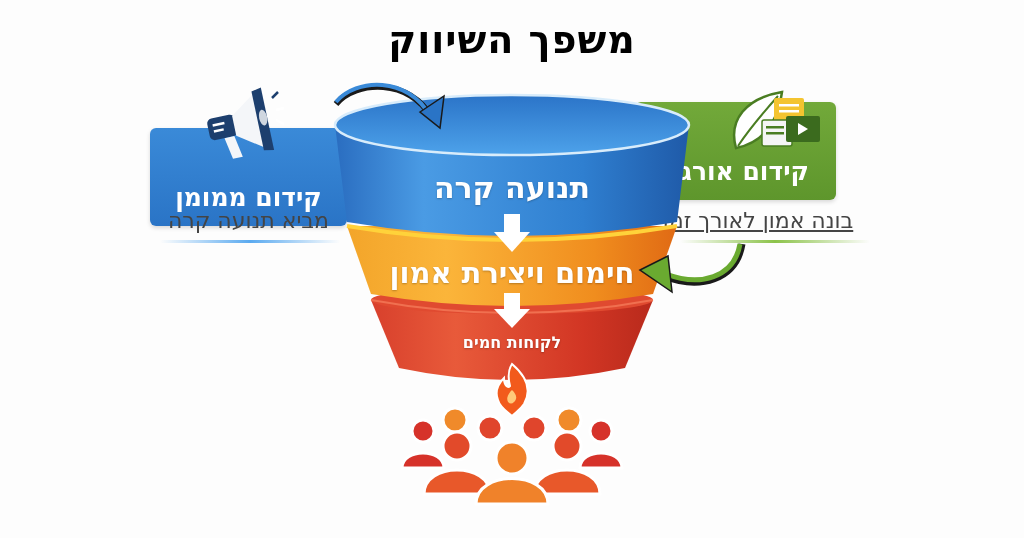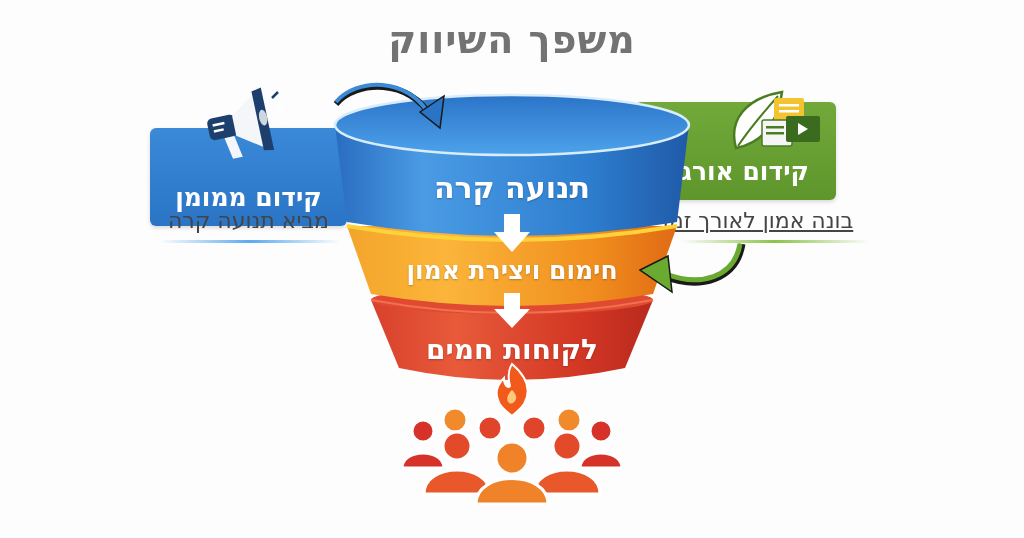--- a/index.html
+++ b/index.html
@@ -1,21 +1,21 @@
 <!DOCTYPE html>
 <html><head>
 <meta charset="utf-8">
 <style>
   * { box-sizing: border-box; margin: 0; padding: 0; }
   html, body { width: 1024px; height: 538px; background: #fdfdfd; overflow: hidden; }
   body { position: relative; font-family: "DejaVu Sans", "Liberation Sans", sans-serif; }
 
   .title {
     position: absolute; left: 0; width: 1024px; top: 18px;
-    text-align: center; font-size: 38px; font-weight: bold; color: #737373;
+    text-align: center; font-size: 38px; font-weight: bold; color: #000000;
     direction: rtl; letter-spacing: 1px;
   }
 
   .side-box {
     position: absolute; top: 102px; height: 98px; border-radius: 6px;
     box-shadow: 0 2px 4px rgba(0,0,0,0.15);
   }
   .box-paid { left: 150px; width: 197px; background: linear-gradient(180deg, #3a8ad8, #2a74c6); margin-top: 26px; }
   .box-organic { left: 635px; width: 201px; background: linear-gradient(180deg, #72a93a, #5e962c); }
   .box-label {
@@ -35,22 +35,22 @@
   .ul-organic { left: 680px; width: 190px; background: linear-gradient(90deg, rgba(120,190,60,0), #8cc34a, rgba(120,190,60,0)); }
 
   .icon { position: absolute; }
   .funnel { position: absolute; left: 0; top: 0; }
   .stage-label {
     position: absolute; left: 0; width: 1024px; text-align: center;
     color: #fff; font-weight: bold; direction: rtl;
     text-shadow: 0 1px 2px rgba(0,0,0,0.25);
   }
   .stage-1 { top: 170px; font-size: 30px; }
-  .stage-2 { top: 256px; font-size: 25px; }
-  .stage-3 { top: 333px; font-size: 28px; }
+  .stage-2 { top: 256px; font-size: 29px; }
+  .stage-3 { top: 333px; font-size: 16px; }
 </style>
 </head>
 <body>
 
 <div class="title">משפך השיווק</div>
 
 <div class="side-box box-paid">
   <div class="box-label">קידום ממומן</div>
 </div>
 <svg class="icon" style="left:198px;top:84px" width="90" height="80" viewBox="0 0 90 80">

